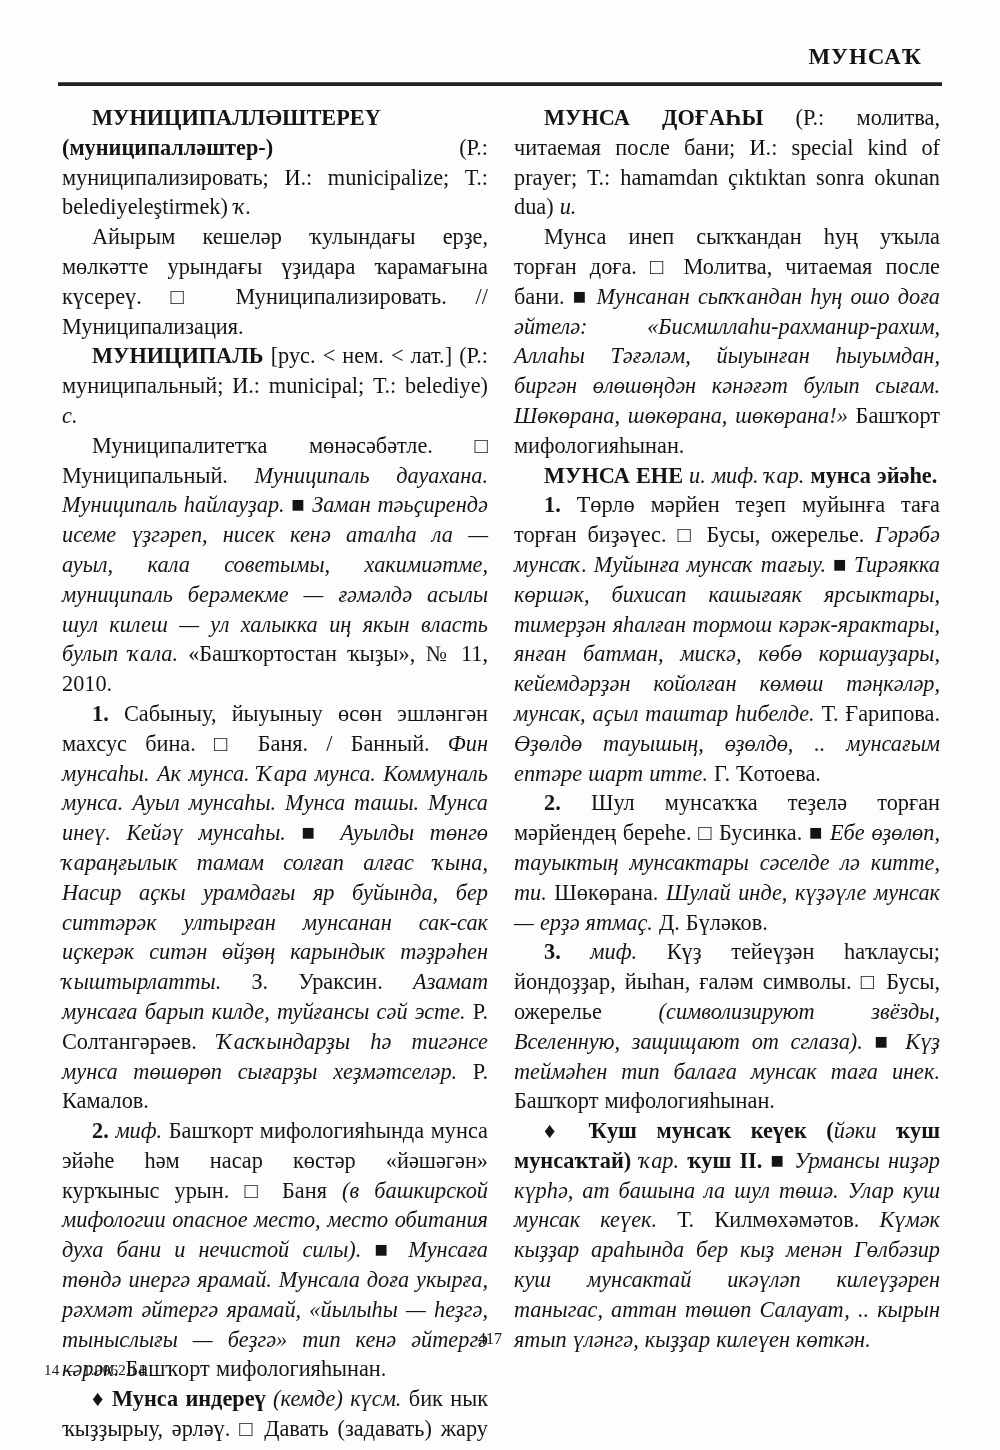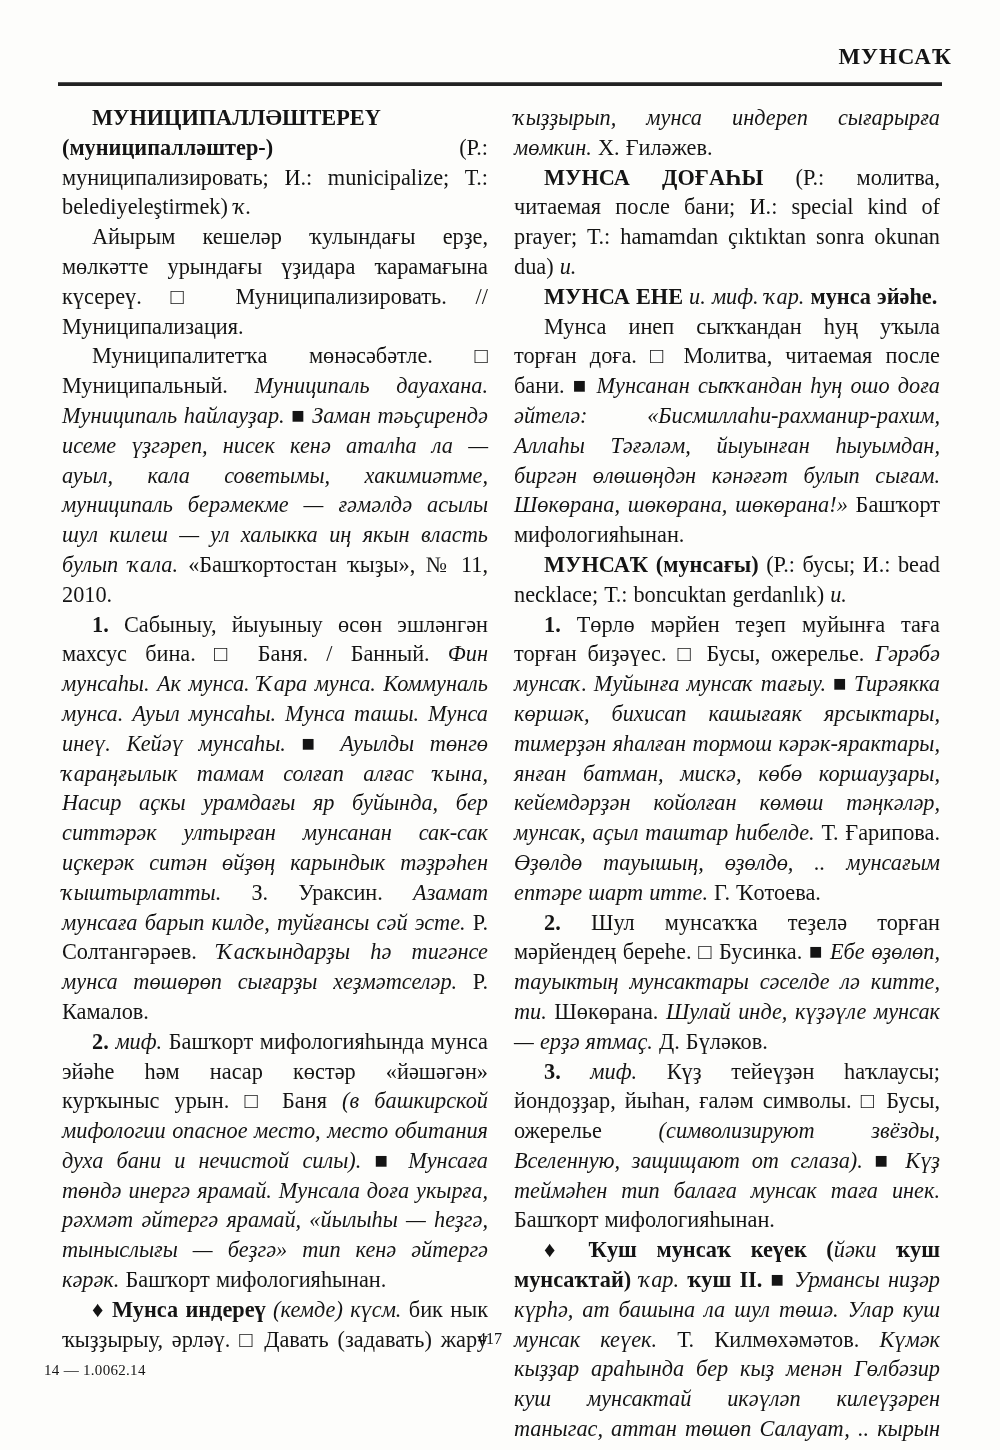--- a/index.html
+++ b/index.html
@@ -6,21 +6,21 @@
   .page{
     position:relative;
     width:1000px;height:1450px;
     margin:0 auto;
     background:#fdfdfb;
     color:#141414;
     font-family:"Liberation Serif","DejaVu Serif",serif;
     overflow:hidden;
   }
   .running-head{
-    position:absolute;top:44px;right:48px;
+    position:absolute;top:44px;right:78px;
     font-weight:bold;font-size:23px;letter-spacing:1px;text-align:center;
   }
   .header-rule{
     position:absolute;top:82px;left:58px;right:58px;
     height:3px;background:#222;
     border-top:1px solid #555;
   }
   .columns{
     position:absolute;top:103px;left:62px;width:878px;
     display:flex;gap:26px;
@@ -52,31 +52,30 @@
 <div class="page">
   <div class="running-head">
     <span>МУНСАҠ</span>
   </div>
   <div class="header-rule"></div>
 
   <div class="columns">
     <div class="col" id="col-left">
         <p class="para"><span class="b">МУНИЦИПАЛЛӘШТЕРЕҮ (муниципалләштер-) </span><span class="r">(Р.: муниципализировать; И.: municipalize; Т.: belediyeleştirmek) </span><span class="i">ҡ.</span></p>
         <p class="para"><span class="r">Айырым кешеләр ҡулындағы ерҙе, мөлкәтте урындағы үҙидара ҡарамағына күсереү. □ Муниципализировать. // Муниципализация.</span></p>
+        <p class="para"><span class="b">МУНИЦИПАЛЬ </span><span class="r">[рус. &lt; нем. &lt; лат.] (Р.: муниципальный; И.: municipal; Т.: belediye) </span><span class="i">с.</span></p>
         <p class="para"><span class="r">Муниципалитетҡа мөнәсәбәтле. □ Муниципальный. </span><span class="i">Муниципаль дауахана. Муниципаль һайлауҙар. </span><span class="r">■ </span><span class="i">Заман тәьҫирендә исеме үҙгәреп, нисек кенә аталһа ла — ауыл, кала советымы, хакимиәтме, муниципаль берәмекме — ғәмәлдә асылы шул килеш — ул халыкка иң якын власть булып ҡала. </span><span class="r">«Башҡортостан ҡыҙы», № 11, 2010.</span></p>
         <p class="para"><span class="b">1. </span><span class="r">Сабыныу, йыуыныу өсөн эшләнгән махсус бина. □ Баня. / Банный. </span><span class="i">Фин мунсаһы. Ак мунса. Ҡара мунса. Коммуналь мунса. Ауыл мунсаһы. Мунса ташы. Мунса инеү. Кейәү мунсаһы. </span><span class="r">■ </span><span class="i">Ауылды төнгө ҡараңғылык тамам солғап алғас ҡына, Насир аҫкы урамдағы яр буйында, бер ситтәрәк ултырған мунсанан сак-сак иҫкерәк ситән өйҙөң карындык тәҙрәһен ҡыштырлатты. </span><span class="r">З. Ураксин. </span><span class="i">Азамат мунсаға барып килде, туйғансы сәй эсте. </span><span class="r">Р. Солтангәрәев. </span><span class="i">Ҡасҡындарҙы һә тигәнсе мунса төшөрөп сығарҙы хеҙмәтселәр. </span><span class="r">Р. Камалов.</span></p>
         <p class="para"><span class="b">2. </span><span class="i">миф. </span><span class="r">Башҡорт мифологияһында мунса эйәһе һәм насар көстәр «йәшәгән» курҡыныс урын. □ Баня </span><span class="i">(в башкирской мифологии опасное место, место обитания духа бани и нечистой силы). </span><span class="r">■ </span><span class="i">Мунсаға төндә инергә ярамай. Мунсала доға укырға, рәхмәт әйтергә ярамай, «йылыһы — һеҙгә, тыныслығы — беҙгә» тип кенә әйтергә кәрәк. </span><span class="r">Башҡорт мифологияһынан.</span></p>
         <p class="para fulljust"><span class="r">♦ </span><span class="b">Мунса индереү </span><span class="i">(кемде) күсм. </span><span class="r">бик нык ҡыҙҙырыу, әрләү. □ Давать (задавать) жару </span></p>
       </div>
     <div class="col" id="col-right">
-        <p class="para noindent"><span class="i">ҡыҙҙырып, мунса индереп сығарырға мөмкин. </span><span class="r">Х. Ғиләжев.</span></p>
         <p class="para"><span class="b">МУНСА ДОҒАҺЫ </span><span class="r">(Р.: молитва, читаемая после бани; И.: special kind of prayer; Т.: hamamdan çıktıktan sonra okunan dua) </span><span class="i">и.</span></p>
+        <p class="para"><span class="r">Мунса инеп сыҡҡандан һуң уҡыла торған доға. □ Молитва, читаемая после бани. ■ </span><span class="i">Мунсанан сыҡҡандан һуң ошо доға әйтелә: «Бисмиллаһи-рахманир-рахим, Аллаһы Тәғәләм, йыуынған һыуымдан, биргән өлөшөңдән кәнәғәт булып сығам. Шөкөрана, шөкөрана, шөкөрана!» </span><span class="r">Башҡорт мифологияһынан.</span></p>
         <p class="para"><span class="b">МУНСА ЕНЕ </span><span class="i">и. миф. ҡар. </span><span class="b">мунса эйәһе.</span></p>
-        <p class="para"><span class="r">Мунса инеп сыҡҡандан һуң уҡыла торған доға. □ Молитва, читаемая после бани. ■ </span><span class="i">Мунсанан сыҡҡандан һуң ошо доға әйтелә: «Бисмиллаһи-рахманир-рахим, Аллаһы Тәғәләм, йыуынған һыуымдан, биргән өлөшөңдән кәнәғәт булып сығам. Шөкөрана, шөкөрана, шөкөрана!» </span><span class="r">Башҡорт мифологияһынан.</span></p>
-        <p class="para"><span class="b">МУНСАҠ (мунсағы) </span><span class="r">(Р.: бусы; И.: bead necklace; Т.: boncuktan gerdanlık) </span><span class="i">и.</span></p>
         <p class="para"><span class="b">1. </span><span class="r">Төрлө мәрйен теҙеп муйынға таға торған биҙәүес. □ Бусы, ожерелье. </span><span class="i">Гәрәбә мунсаҡ. Муйынға мунсаҡ тағыу. </span><span class="r">■ </span><span class="i">Тирәякка көршәк, бихисап кашығаяк ярсыктары, тимерҙән яһалған тормош кәрәк-ярактары, янған батман, мискә, көбө коршауҙары, кейемдәрҙән койолған көмөш тәңкәләр, мунсак, аҫыл таштар һибелде. </span><span class="r">Т. Ғарипова. </span><span class="i">Өҙөлдө тауышың, өҙөлдө, .. мунсағым ептәре шарт итте. </span><span class="r">Г. Ҡотоева.</span></p>
         <p class="para"><span class="b">2. </span><span class="r">Шул мунсаҡҡа теҙелә торған мәрйендең береһе. □ Бусинка. ■ </span><span class="i">Ебе өҙөлөп, тауыктың мунсактары сәселде лә китте, ти. </span><span class="r">Шөкөрана. </span><span class="i">Шулай инде, күҙәүле мунсак — ерҙә ятмаҫ. </span><span class="r">Д. Бүләков.</span></p>
         <p class="para"><span class="b">3. </span><span class="i">миф. </span><span class="r">Күҙ тейеүҙән һаҡлаусы; йондоҙҙар, йыһан, ғаләм символы. □ Бусы, ожерелье </span><span class="i">(символизируют звёзды, Вселенную, защищают от сглаза). </span><span class="r">■ </span><span class="i">Күҙ теймәһен тип балаға мунсак таға инек. </span><span class="r">Башҡорт мифологияһынан.</span></p>
         <p class="para"><span class="r">♦ </span><span class="b">Ҡуш мунсаҡ кеүек (</span><span class="i">йәки </span><span class="b">ҡуш мунсаҡтай) </span><span class="i">ҡар. </span><span class="b">ҡуш II. </span><span class="r">■ </span><span class="i">Урмансы ниҙәр күрһә, ат башына ла шул төшә. Улар куш мунсак кеүек. </span><span class="r">Т. Килмөхәмәтов. </span><span class="i">Күмәк кыҙҙар араһында бер кыҙ менән Гөлбәзир куш мунсактай икәүләп килеүҙәрен таныгас, аттан төшөп Салауат, .. кырын ятып үләнгә, кыҙҙар килеүен көткән. </span></p>
       </div>
   </div>
 
   <div class="footer-sig">14 — 1.0062.14</div>
   <div class="page-number">417</div>
 </div>

